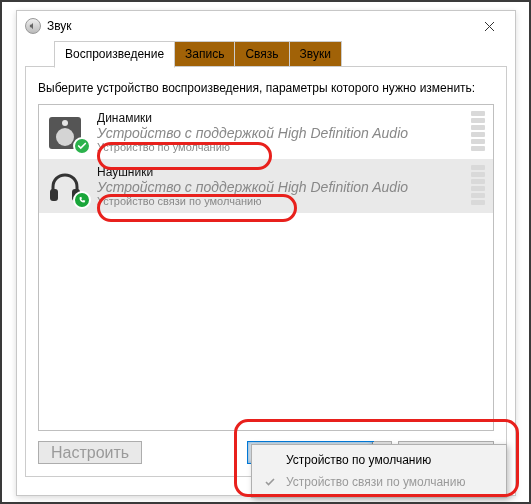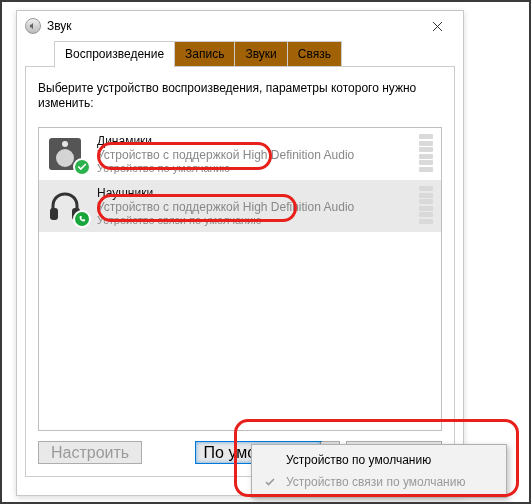--- a/index.html
+++ b/index.html
@@ -9,21 +9,21 @@
     font-size: 12px;
     background: #fff;
     width: 531px;
     height: 504px;
     position: relative;
     border: 2px solid #3a3a3a;
   }
   .window {
     position: absolute;
     left: 14px; top: 8px;
-    width: 448px;
+    width: 500px;
     height: 486px;
     border: 1px solid #c7c7c7;
     background: #fff;
     box-shadow: 0 2px 6px rgba(0,0,0,0.15);
   }
   .titlebar {
     height: 30px;
     display: flex;
     align-items: center;
     padding: 0 8px;
@@ -74,21 +74,21 @@
   }
   .panel {
     margin: 0 8px 8px 8px;
     border: 1px solid #ccc;
     border-top: none;
     padding: 10px 12px 12px 12px;
     height: 410px;
     display: flex;
     flex-direction: column;
   }
-  .instruction { margin: 4px 0 16px 0; line-height: 1.25; }
+  .instruction { margin: 4px 0 8px 0; line-height: 1.25; }
   .device-list {
     flex: 1;
     border: 1px solid #bfbfbf;
     background: #fff;
     overflow: hidden;
   }
   .device {
     display: flex;
     align-items: flex-end;
     padding: 4px 6px 6px 6px;
@@ -105,21 +105,21 @@
     width: 18px; height: 18px;
     border-radius: 50%;
     background: #2bb24c;
     border: 2px solid #fff;
     display: flex; align-items: center; justify-content: center;
   }
   .check-overlay svg { width: 10px; height: 10px; }
   .check-overlay.phone { background: #19a63a; }
   .device-text { flex: 1; padding-top: 2px; }
   .device-name { color: #111; }
-  .device-sub { color: #888; font-size: 12px; }
+  .device-sub { color: #888; font-size: 14px; font-style: italic; }
   .device-status { color: #888; font-size: 11px; }
   .level-meter {
     width: 14px;
     align-self: stretch;
     margin: 2px 2px 2px 6px;
     display: flex; flex-direction: column; justify-content: space-between;
   }
   .level-meter span {
     display: block; height: 5px;
     background: #d9d9d9;
@@ -211,22 +211,22 @@
     <div class="close-btn">
       <svg width="11" height="11" viewBox="0 0 11 11">
           <path d="M1 1l9 9M10 1l-9 9" stroke="#333" stroke-width="1"></path>
         </svg>
     </div>
   </div>
 
   <div class="tabs">
     <div class="tab active">Воспроизведение</div>
     <div class="tab">Запись</div>
+    <div class="tab">Связь</div>
     <div class="tab">Звуки</div>
-    <div class="tab">Связь</div>
     <div class="tabstrip-line"></div>
   </div>
 
   <div class="panel">
     <div class="instruction">Выберите устройство воспроизведения, параметры которого нужно изменить:</div>
 
     <div class="device-list">
 
       <div class="device">
         <div class="device-icon-wrap">

